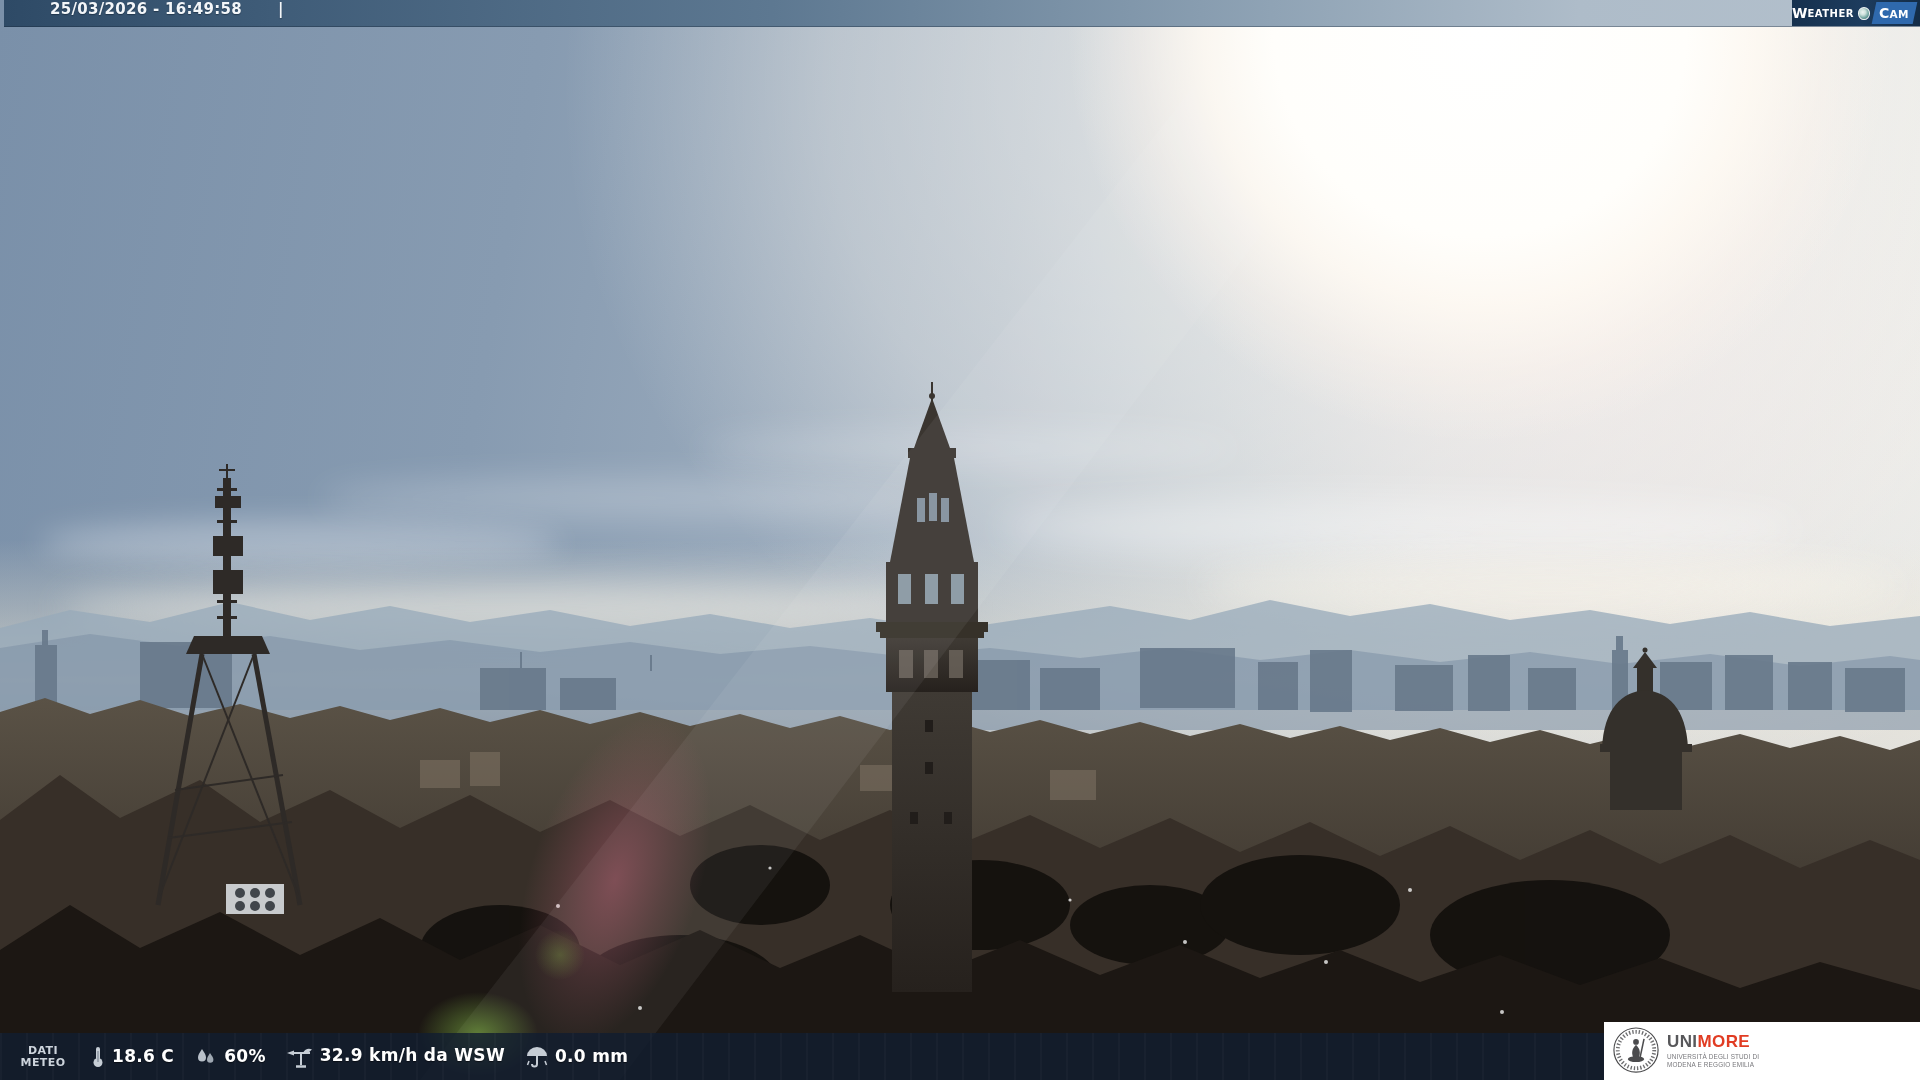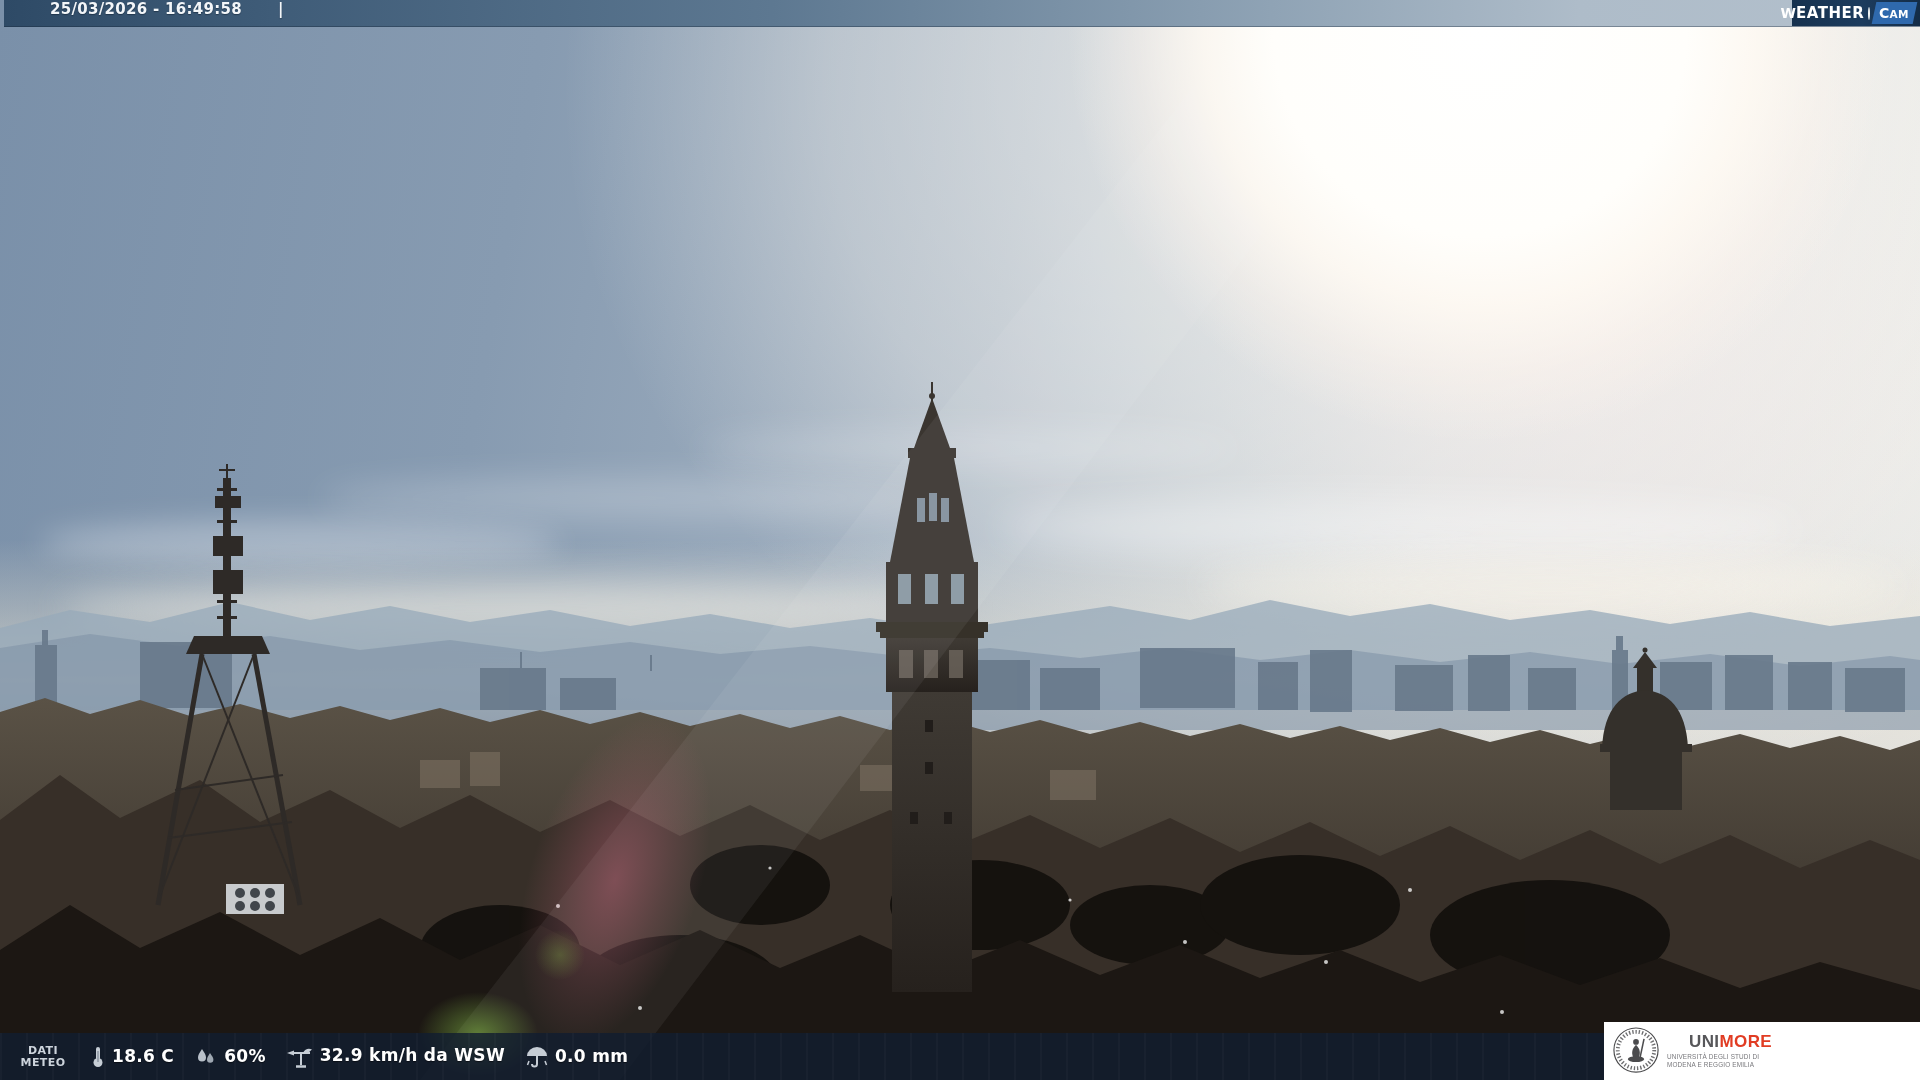--- a/index.html
+++ b/index.html
@@ -25,21 +25,21 @@
     display:flex;align-items:flex-start;color:#f3f6f9;font-weight:bold;font-size:15px;letter-spacing:.3px;
     text-shadow:0 1px 1px rgba(10,25,40,.45);}
   .top-bar .dt{margin-left:46px;}
   .top-bar .sep{margin:0 36px;font-weight:bold;}
 
   
   .wcam{position:absolute;top:0;right:0;height:26px;width:128px;
     background:linear-gradient(90deg,#16314e,#1d3c5e 55%,#132c47);
     display:flex;align-items:center;justify-content:flex-end;padding-right:5px;box-sizing:border-box;}
   .wcam .w1{color:#fff;font-weight:bold;font-size:14px;}
-  .wcam .w2{color:#fff;font-weight:bold;font-size:15px;letter-spacing:.5px;}
+  .wcam .w2{color:#fff;font-weight:bold;font-size:10px;letter-spacing:.5px;}
   .wcam .lens{width:13px;height:13px;border-radius:50%;margin:0 3px 0 4px;
     background:radial-gradient(circle at 38% 38%, #eef5f2 0%, #cfe2dd 30%, #74a7a2 62%, #2e5b62 100%);
     border:1px solid #f2f6f6;box-sizing:border-box;}
   .wcam .badge{background:#2f69ad;transform:skewX(-12deg);padding:1px 6px 2px 5px;margin-left:1px;}
   .wcam .badge-in{display:inline-block;transform:skewX(12deg);color:#fff;font-weight:bold;}
   .wcam .c1{font-size:14px;}
   .wcam .c2{font-size:10.5px;letter-spacing:.4px;}
 
   
   .bottom-bar{position:absolute;left:0;bottom:0;width:1920px;height:47px;
@@ -52,21 +52,21 @@
   .wgroup .val{font-size:17px;font-weight:bold;letter-spacing:.3px;margin-left:6px;
     text-shadow:0 1px 1px rgba(0,0,0,.5);}
   .wicon{display:inline-flex;align-items:center;}
 
   
   .unimore{position:absolute;right:0;bottom:0;width:316px;height:58px;background:#ffffff;
     display:flex;align-items:center;font-family:"Liberation Sans",sans-serif;}
   .seal{margin-left:8px;flex:0 0 auto;}
   .uni-block{margin-left:7px;line-height:1;}
   .wordmark{font-size:17px;font-weight:bold;letter-spacing:.4px;}
-  .wordmark .uni{color:#57575a;margin-left:22px;}
+  .wordmark .uni{color:#57575a;}
   .wordmark .more{color:#e13c23;}
   .uni-sub{margin-top:3px;font-size:6.4px;color:#77777b;letter-spacing:.15px;line-height:1.25;}
   .obs-block{margin-left:10px;font-size:15px;color:#8c8e90;line-height:1.3;letter-spacing:.1px;}
 </style>
 </head>
 <body>
 
 <div class="stage">
 
   <div class="photo">

